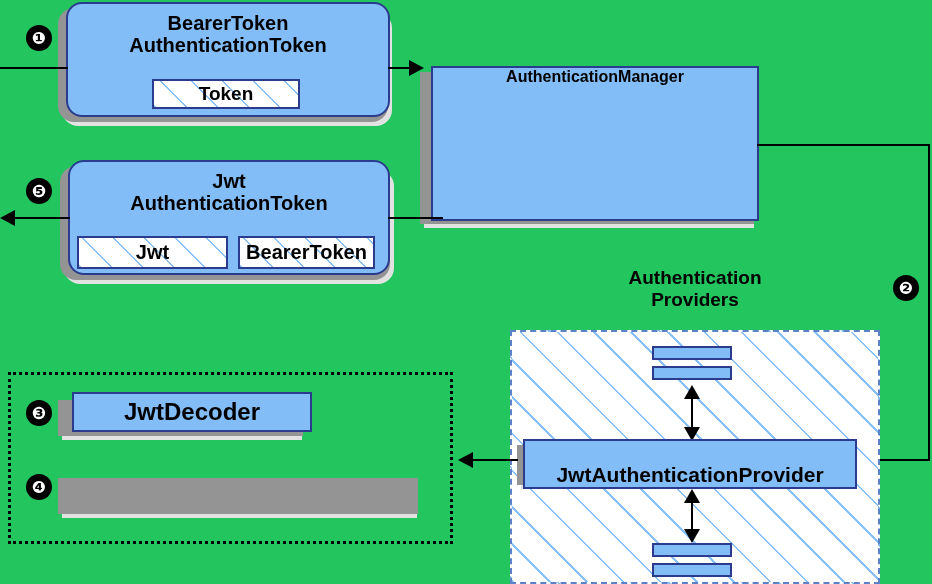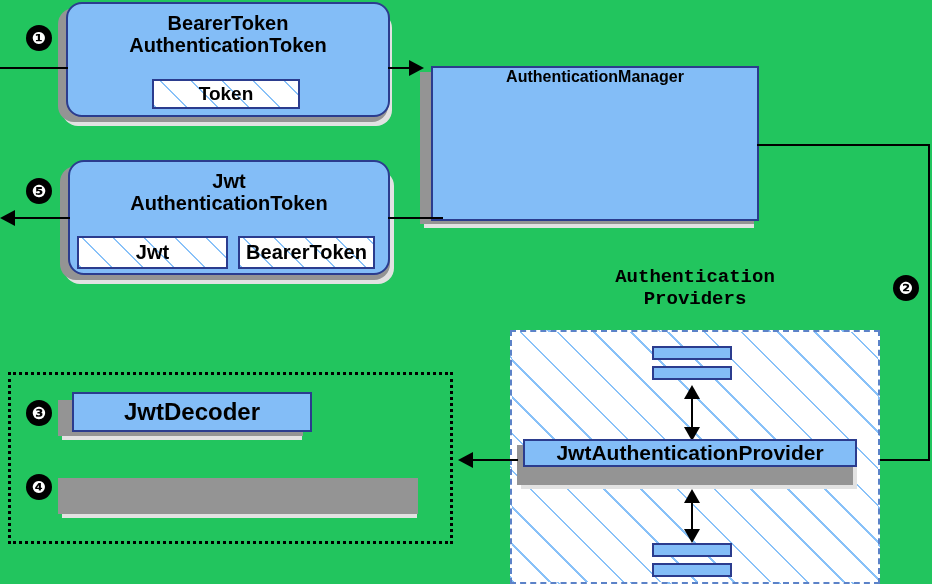--- a/index.html
+++ b/index.html
@@ -133,21 +133,20 @@
   }
 
   .region-label {
     position: absolute;
     text-align: center;
     font-weight: bold;
     font-size: 19px;
     line-height: 1.15;
     white-space: pre-line;
     color: #000;
-    font-family: Liberation Mono, monospace;
   }
 
   .flatbar {
     position: absolute;
     background: #83bdf7;
     border: 2px solid #2b3c8e;
     box-sizing: border-box;
   }
 </style>
 </head>
@@ -209,21 +208,21 @@
 
   <div class="flatbar" style="left:652px; top:346px; width:80px; height:14px;"></div>
   <div class="flatbar" style="left:652px; top:366px; width:80px; height:14px;"></div>
 
   <div class="vline" style="left:691px; top:391px; height:42px;"></div>
   <div class="arrow-up" style="left:684px; top:385px;"></div>
   <div class="arrow-down" style="left:684px; top:427px;"></div>
 
   <div class="shadow-lt" style="left:521px; top:449px; width:336px; height:40px;"></div>
   <div class="shadow-dk" style="left:517px; top:445px; width:336px; height:40px;"></div>
-  <div class="bluebox" style="left:523px; top:439px; width:334px; height:28px; justify-content:flex-end;">
+  <div class="bluebox" style="left:523px; top:439px; width:334px; height:50px; justify-content:flex-end;">
     <div class="boxtitle" style="font-size:21px;">JwtAuthenticationProvider</div>
   </div>
 
   <div class="vline" style="left:691px; top:495px; height:40px;"></div>
   <div class="arrow-up" style="left:684px; top:489px;"></div>
   <div class="arrow-down" style="left:684px; top:529px;"></div>
 
   <div class="flatbar" style="left:652px; top:543px; width:80px; height:14px;"></div>
   <div class="flatbar" style="left:652px; top:563px; width:80px; height:14px;"></div>
 

